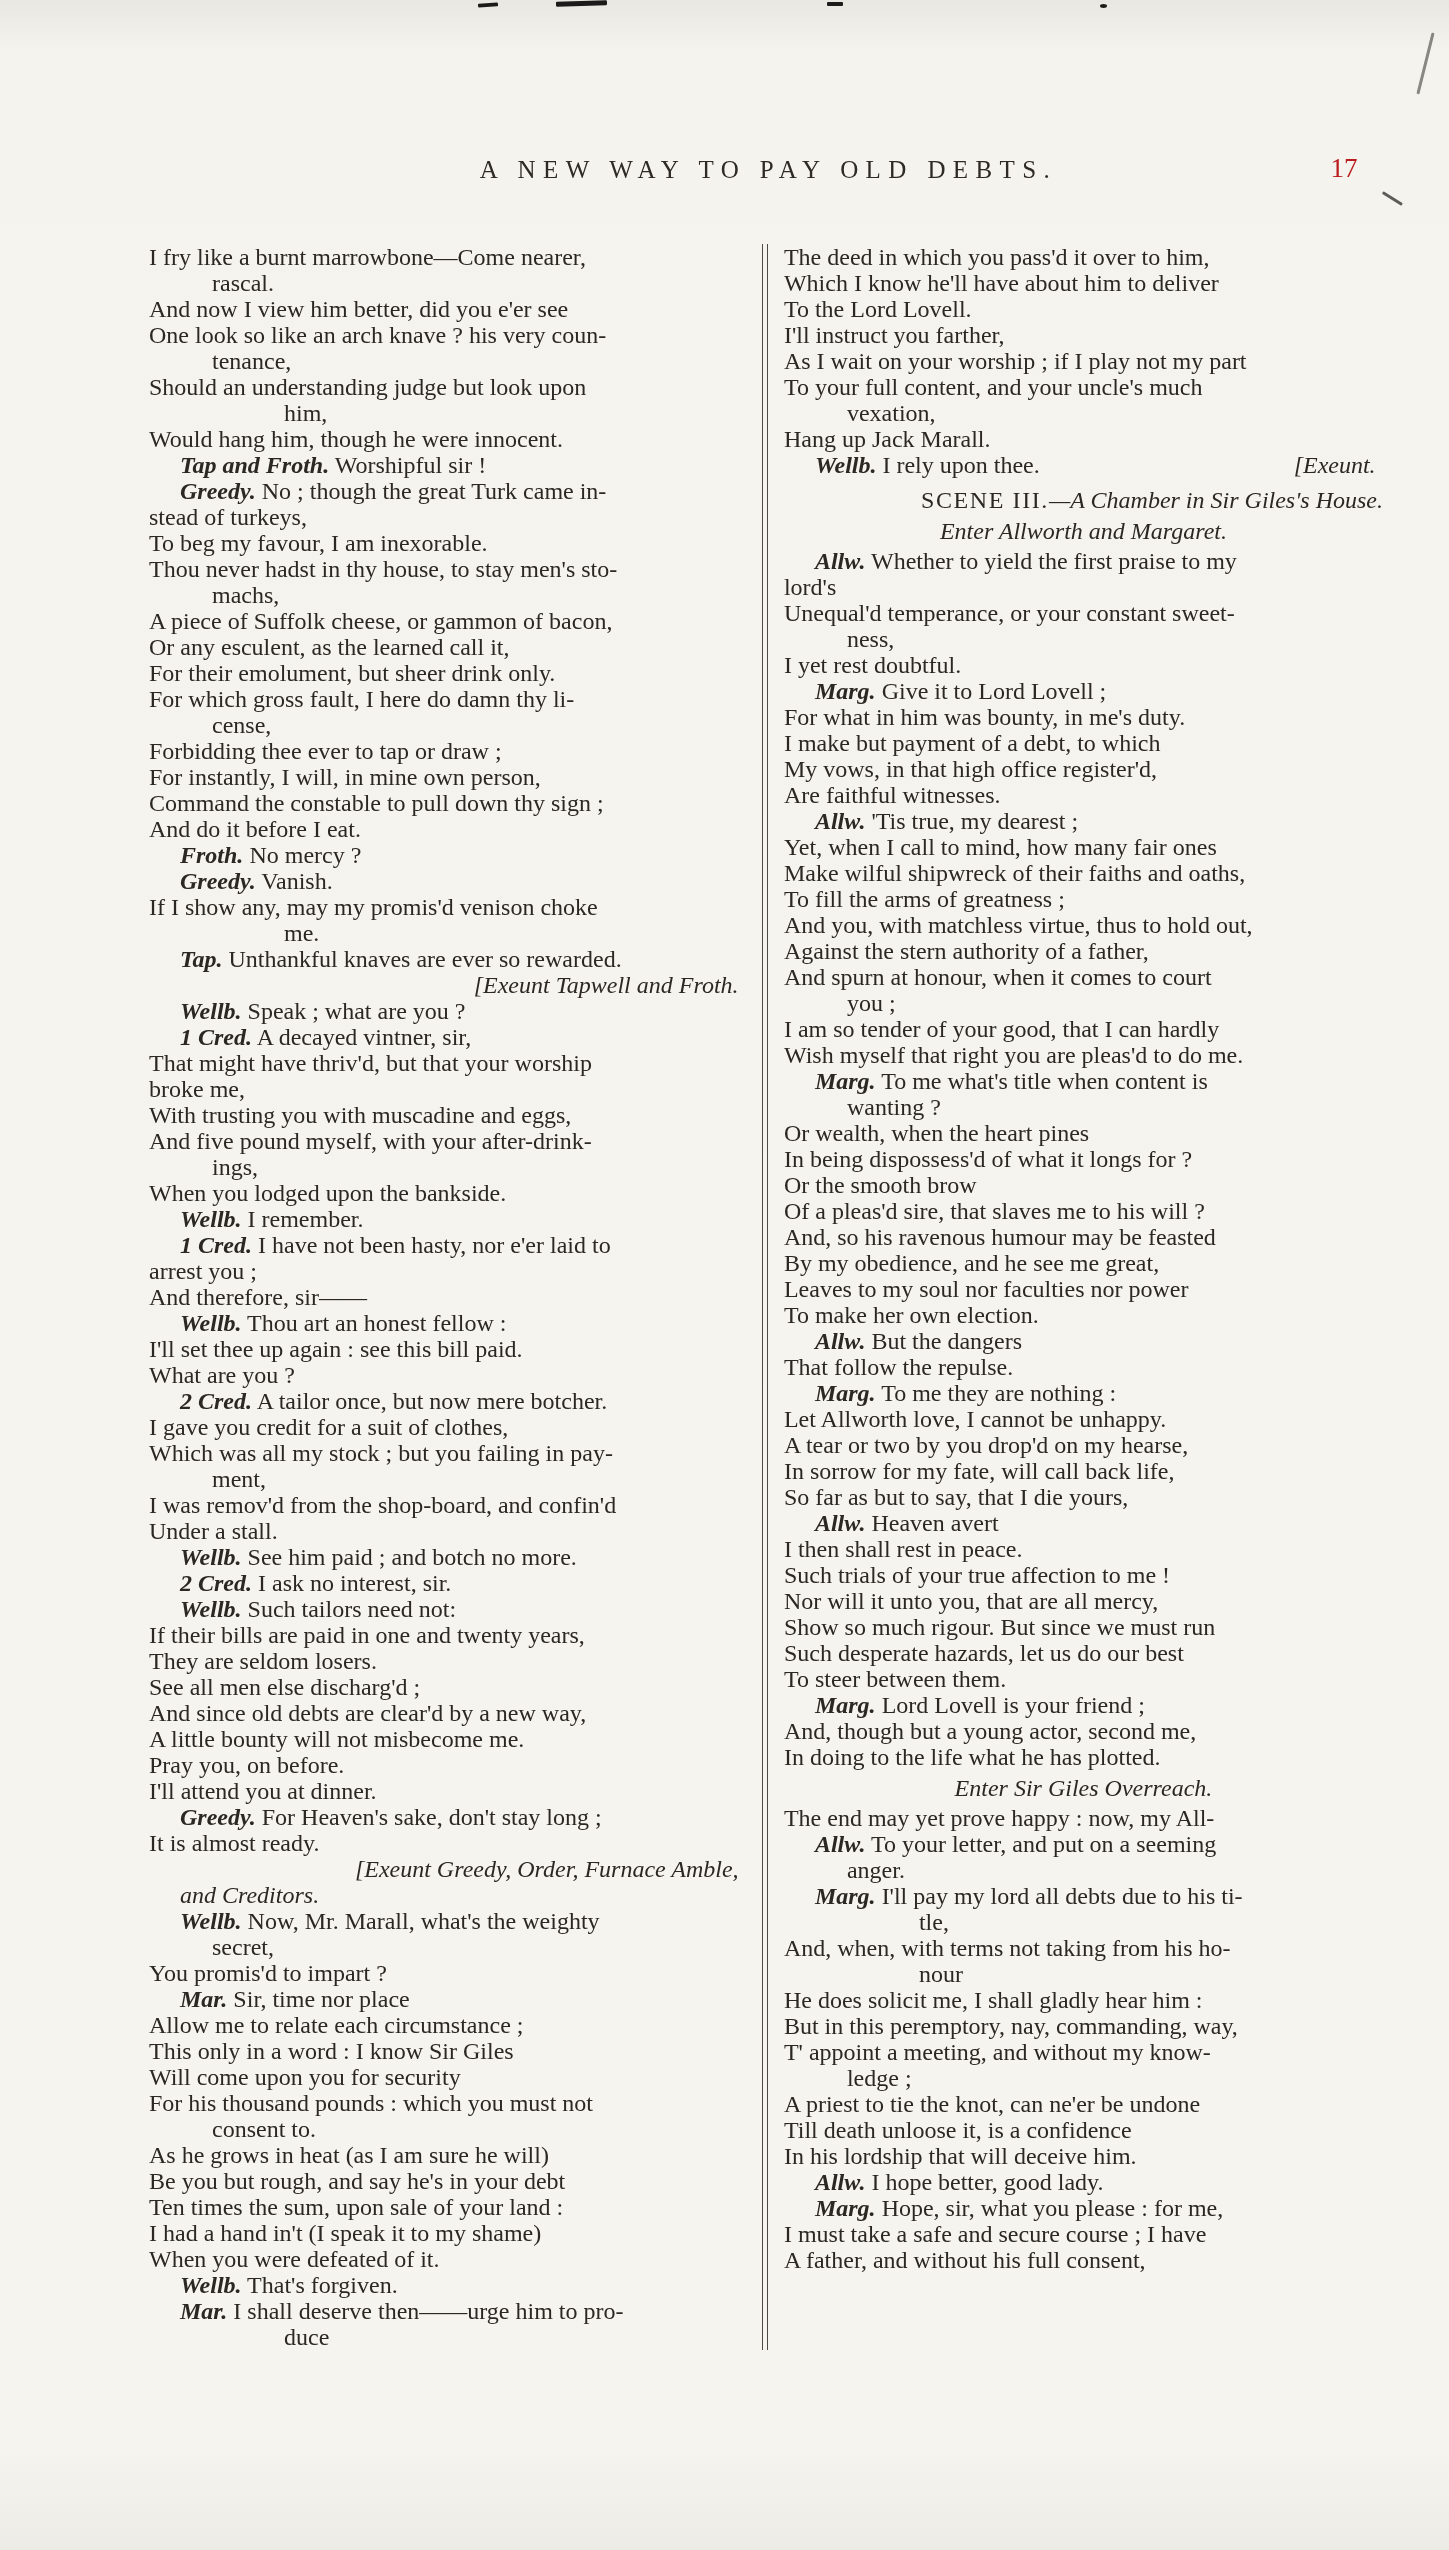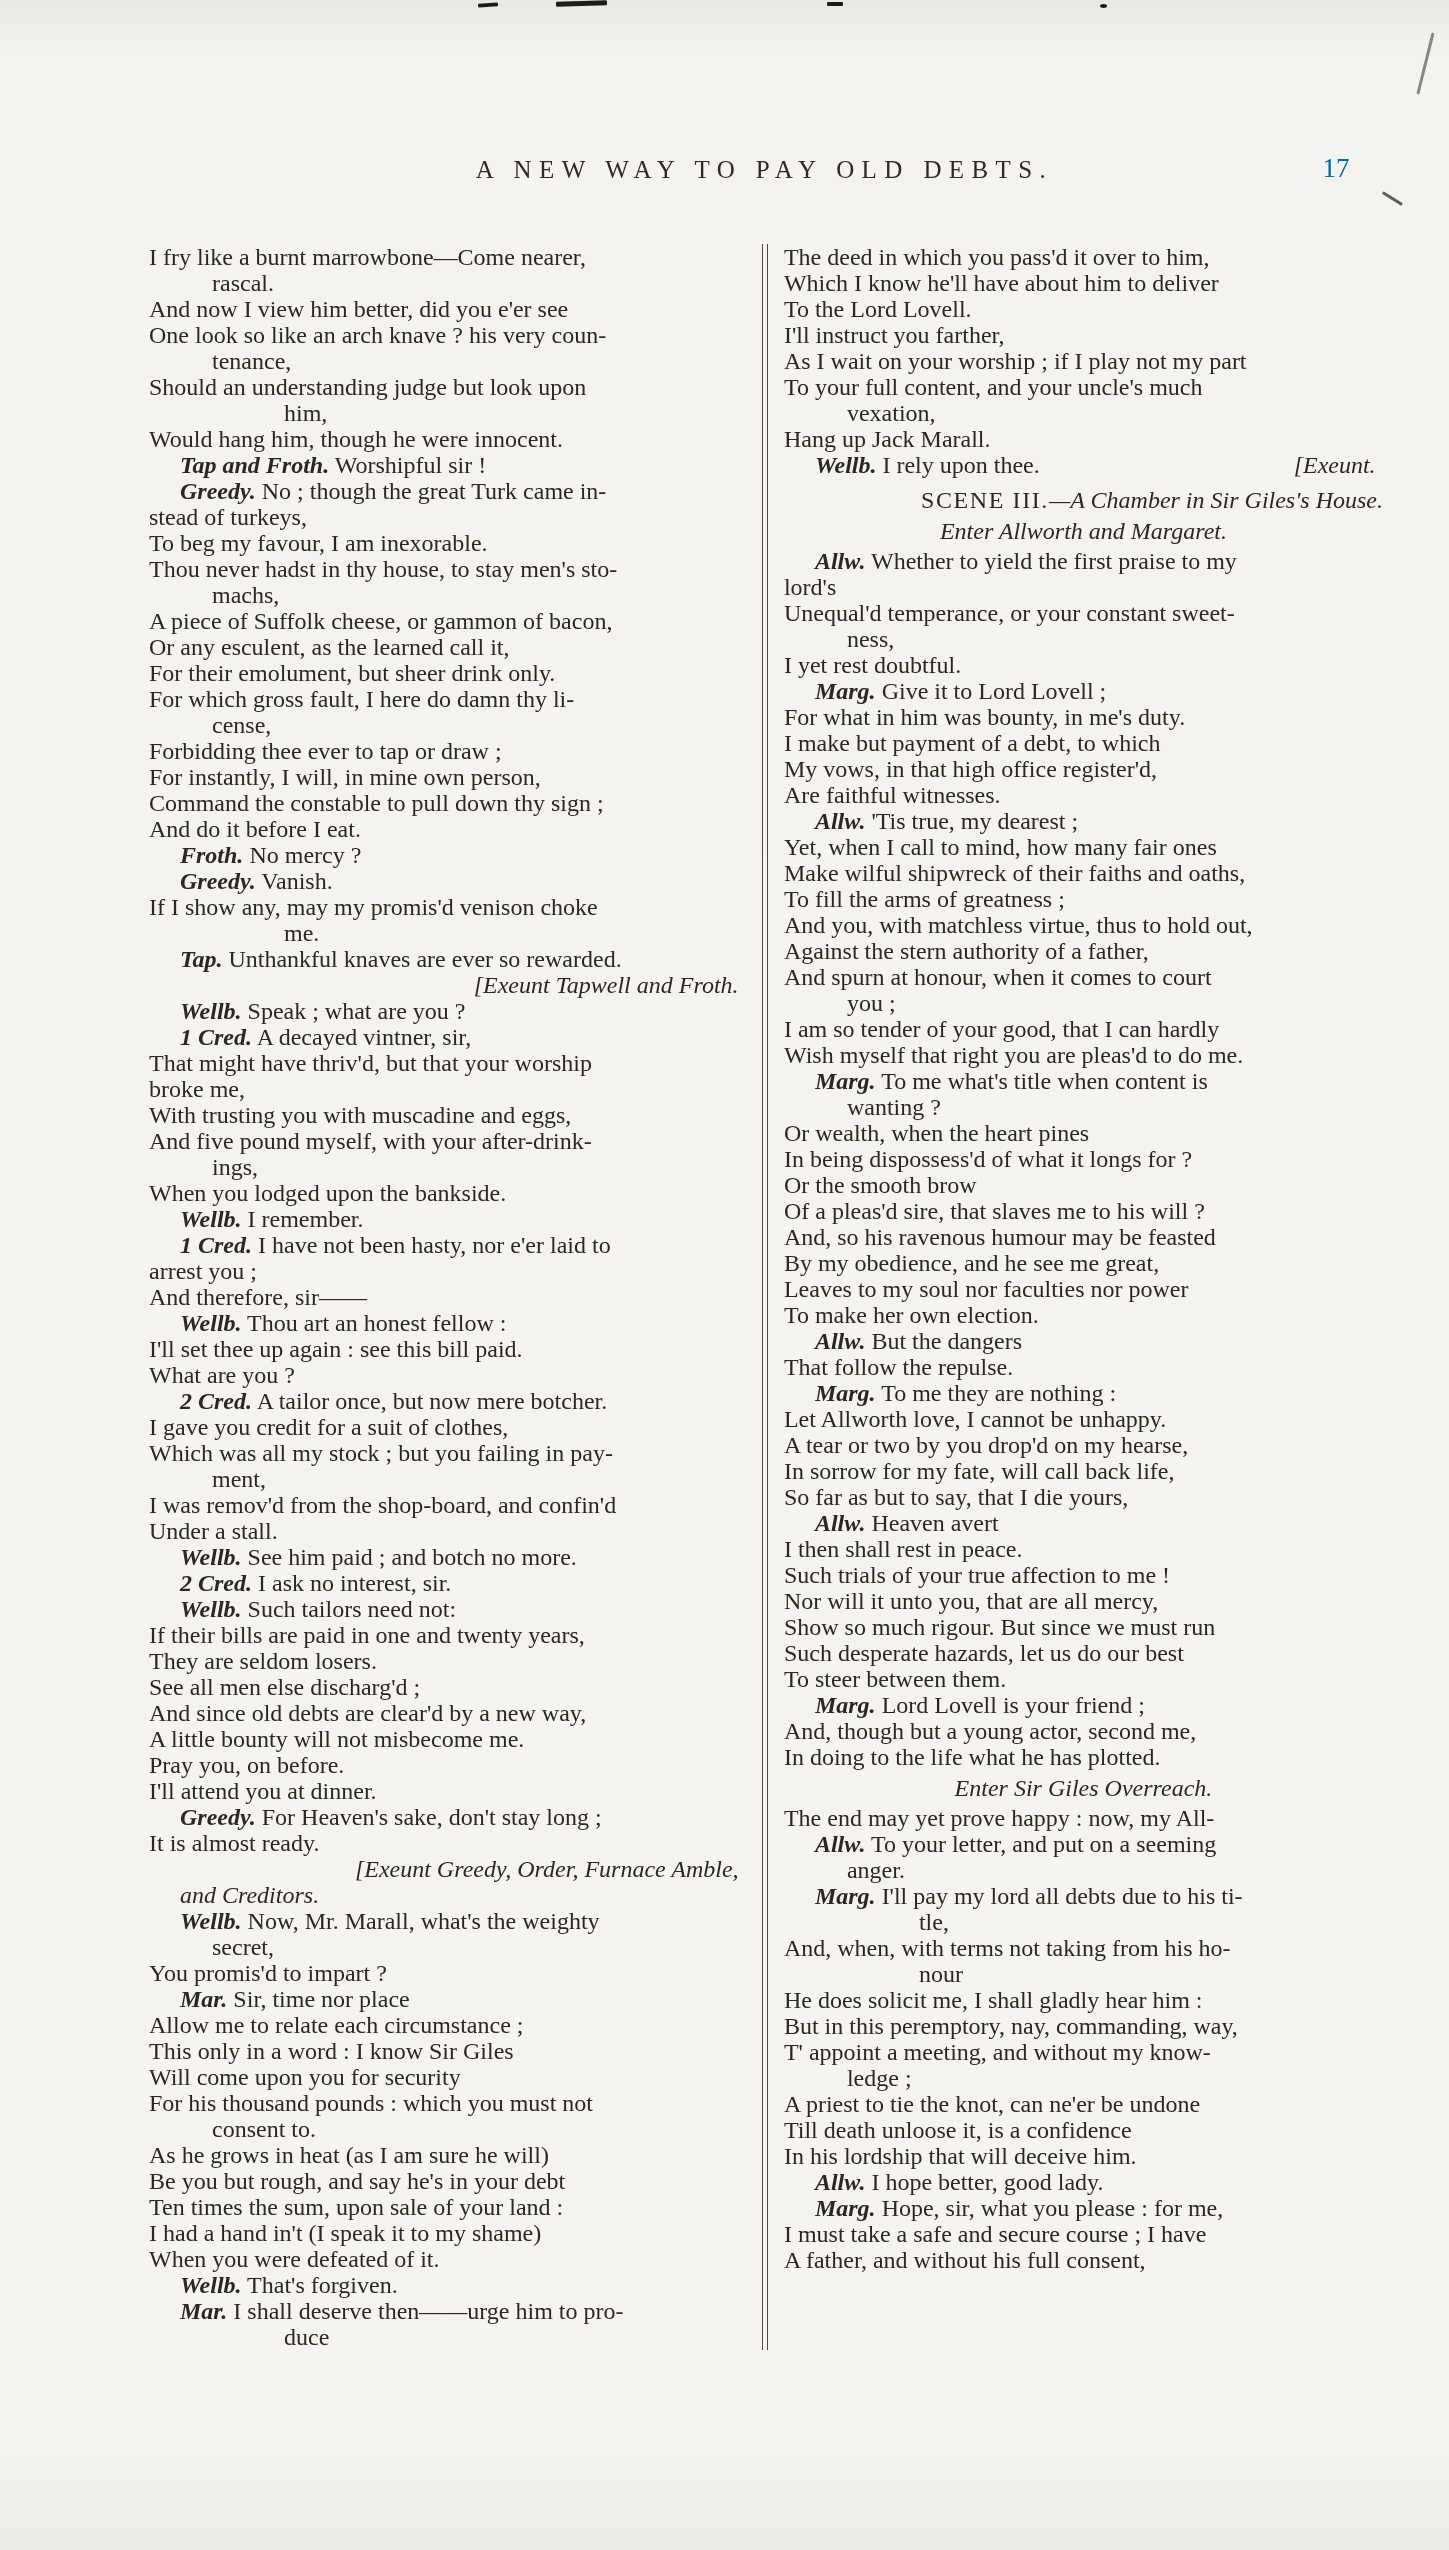--- a/index.html
+++ b/index.html
@@ -13,27 +13,27 @@
   .page{position:absolute;inset:0;}
   
   .artifact{position:absolute;background:#1c1b19;border-radius:1.1px;}
   .a1{left:478px;top:3.2px;width:20px;height:3.7px;transform:rotate(-4deg);}
   .a2{left:556px;top:1.1px;width:51px;height:4.8px;transform:rotate(-2deg);}
   .a3{left:827px;top:2.1px;width:16px;height:3.7px;}
   .a4{left:1100px;top:4.2px;width:7.4px;height:4.2px;border-radius:50%;}
   .a5{left:1381px;top:197px;width:23px;height:2.6px;transform:rotate(32deg);opacity:.7;}
   .a6{left:1424px;top:32px;width:3.2px;height:63px;transform:rotate(14deg);opacity:.5;}
 
-  .header{position:absolute;left:151px;right:72px;top:156px;height:37px;}
+  .header{position:absolute;left:151px;right:64px;top:156px;height:37px;}
   .header .title{
     text-align:center;font-size:25px;letter-spacing:7.4px;font-weight:400;
     color:#2e2b26;
   }
   .header .pageno{
-    position:absolute;right:28.5px;top:-3.2px;font-size:27px;color:#0369a1;
+    position:absolute;right:28.5px;top:-3.2px;font-size:27px;color:#b91c1c;
   }
 
   .textblock{
     position:absolute;left:149px;right:67px;top:244px;
     display:flex;align-items:stretch;
     font-size:24px;line-height:26px;
   }
   .col{flex:1 1 0;min-width:0;}
   .divider{
     flex:0 0 4.2px;margin:0 16px 0 13.7px;

